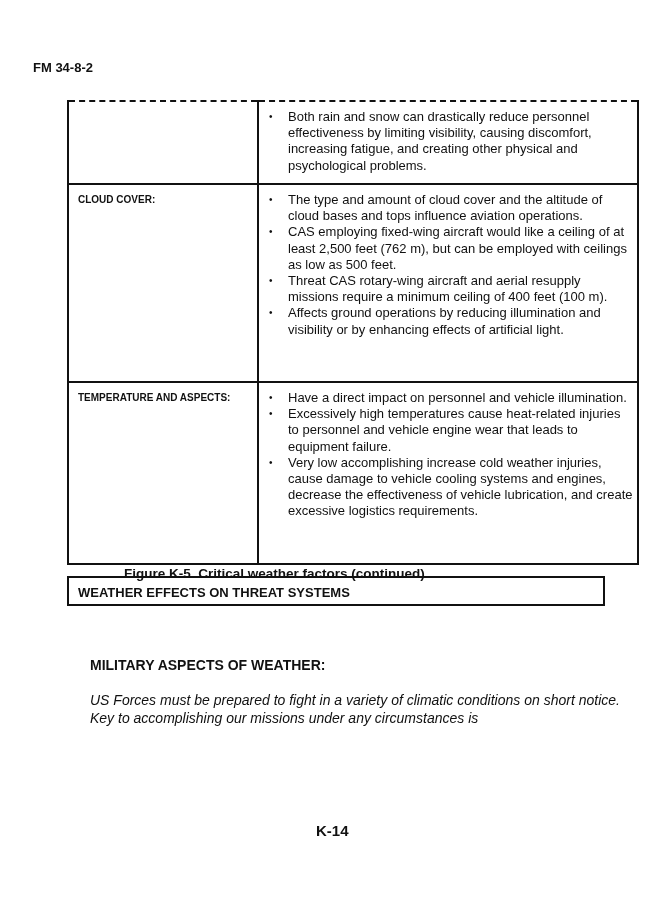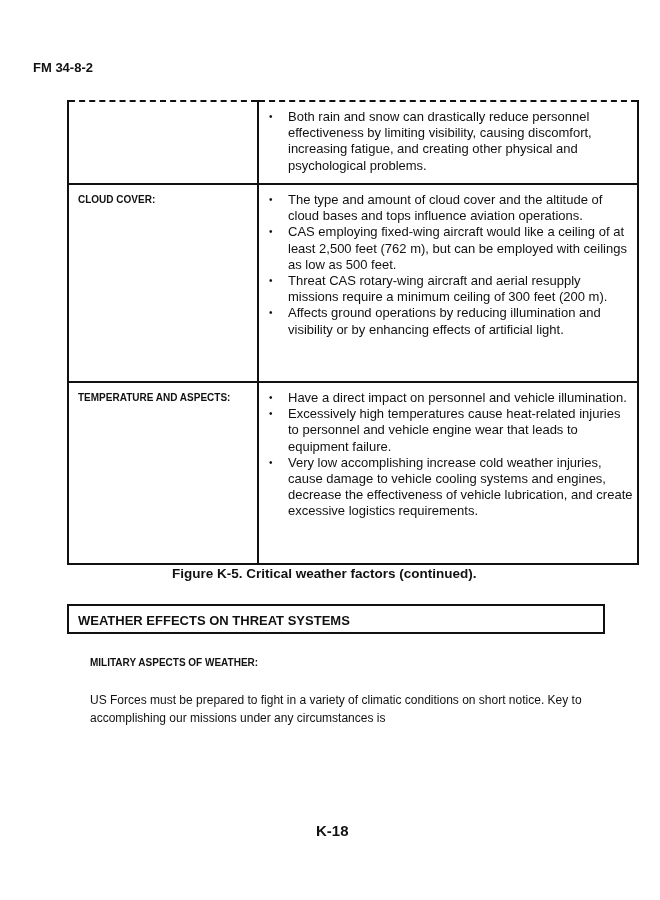--- a/index.html
+++ b/index.html
@@ -12,27 +12,27 @@
   table.wx tr:first-child td { border-top: 2px dashed #111; }
   td.lbl { width: 179px; font-weight: bold; padding: 7px 0 0 9px !important; font-size: 10px; }
   td.cnt { padding: 7px 4px 3px 8px !important; }
   ul { list-style: none; margin: 0; padding: 0; }
   li { position: relative; padding-left: 21px; }
   li::before { content: "\2022"; position: absolute; left: 2px; top: 0; font-size: 10px; }
   .r1 td { height: 71px; }
   .r2 td { height: 186px; }
   .r3 td { height: 170px; }
   .caption { position: absolute; left: 0; width: 660px; top: 566px; text-align: center;
-             font-size: 13.5px; font-weight: bold; padding-left: 108px; box-sizing: border-box; text-align: left; }
+             font-size: 13.5px; font-weight: bold; padding-left: 60px; box-sizing: border-box; text-align: left; }
   .caption span { margin-left: 64px; }
-  .secbox { position: absolute; left: 67px; top: 604px; width: 538px; height: 30px;
+  .secbox { position: absolute; left: 67px; top: 576px; width: 538px; height: 30px;
             border: 2px solid #111; box-sizing: border-box; }
   .secbox span { position: absolute; left: 9px; top: 7px; font-size: 13px; font-weight: bold; }
-  .subhd { position: absolute; left: 90px; top: 657px; font-size: 10px; font-weight: bold; }
-  .para { position: absolute; left: 90px; top: 691px; width: 530px; font-size: 12px; line-height: 18px; }
+  .subhd { position: absolute; left: 90px; top: 657px; font-size: 14px; font-weight: bold; }
+  .para { position: absolute; left: 90px; top: 691px; width: 530px; font-size: 14px; line-height: 18px; font-style: italic; }
   .pgnum { position: absolute; left: 316px; top: 822px; font-size: 15px; font-weight: bold; }
 </style>
 </head>
 <body>
 
 <div class="hdr">FM 34-8-2</div>
 
 <table class="wx">
   <tbody>
       <tr class="r1">
@@ -42,21 +42,21 @@
         <li>Both rain and snow can drastically reduce personnel effectiveness by limiting visibility, causing discomfort, increasing fatigue, and creating other physical and psychological problems.</li>
       </ul>
     </td>
   </tr>
   <tr class="r2">
     <td class="lbl">CLOUD COVER:</td>
     <td class="cnt">
       <ul>
         <li>The type and amount of cloud cover and the altitude of cloud bases and tops influence aviation operations.</li>
         <li>CAS employing fixed-wing aircraft would like a ceiling of at least 2,500 feet (762 m), but can be employed with ceilings as low as 500 feet.</li>
-        <li>Threat CAS rotary-wing aircraft and aerial resupply missions require a minimum ceiling of 300 feet (200 m).</li>
+        <li>Threat CAS rotary-wing aircraft and aerial resupply missions require a minimum ceiling of 400 feet (100 m).</li>
         <li>Affects ground operations by reducing illumination and visibility or by enhancing effects of artificial light.</li>
       </ul>
     </td>
   </tr>
   <tr class="r3">
     <td class="lbl">TEMPERATURE AND ASPECTS:</td>
     <td class="cnt">
       <ul>
         <li>Have a direct impact on personnel and vehicle illumination.</li>
         <li>Excessively high temperatures cause heat-related injuries to personnel and vehicle engine wear that leads to equipment failure.</li>
@@ -70,13 +70,13 @@
 <div class="caption"><span>Figure K-5.  Critical weather factors (continued).</span></div>
 
 <div class="secbox">
   <span>WEATHER EFFECTS ON THREAT SYSTEMS</span>
 </div>
 
 <div class="subhd">MILITARY ASPECTS OF WEATHER:</div>
 
 <div class="para">US Forces must be prepared to fight in a variety of climatic conditions on short notice.  Key to accomplishing our missions under any circumstances is</div>
 
-<div class="pgnum">K-18</div>
+<div class="pgnum">K-14</div>
 
 </body></html>

